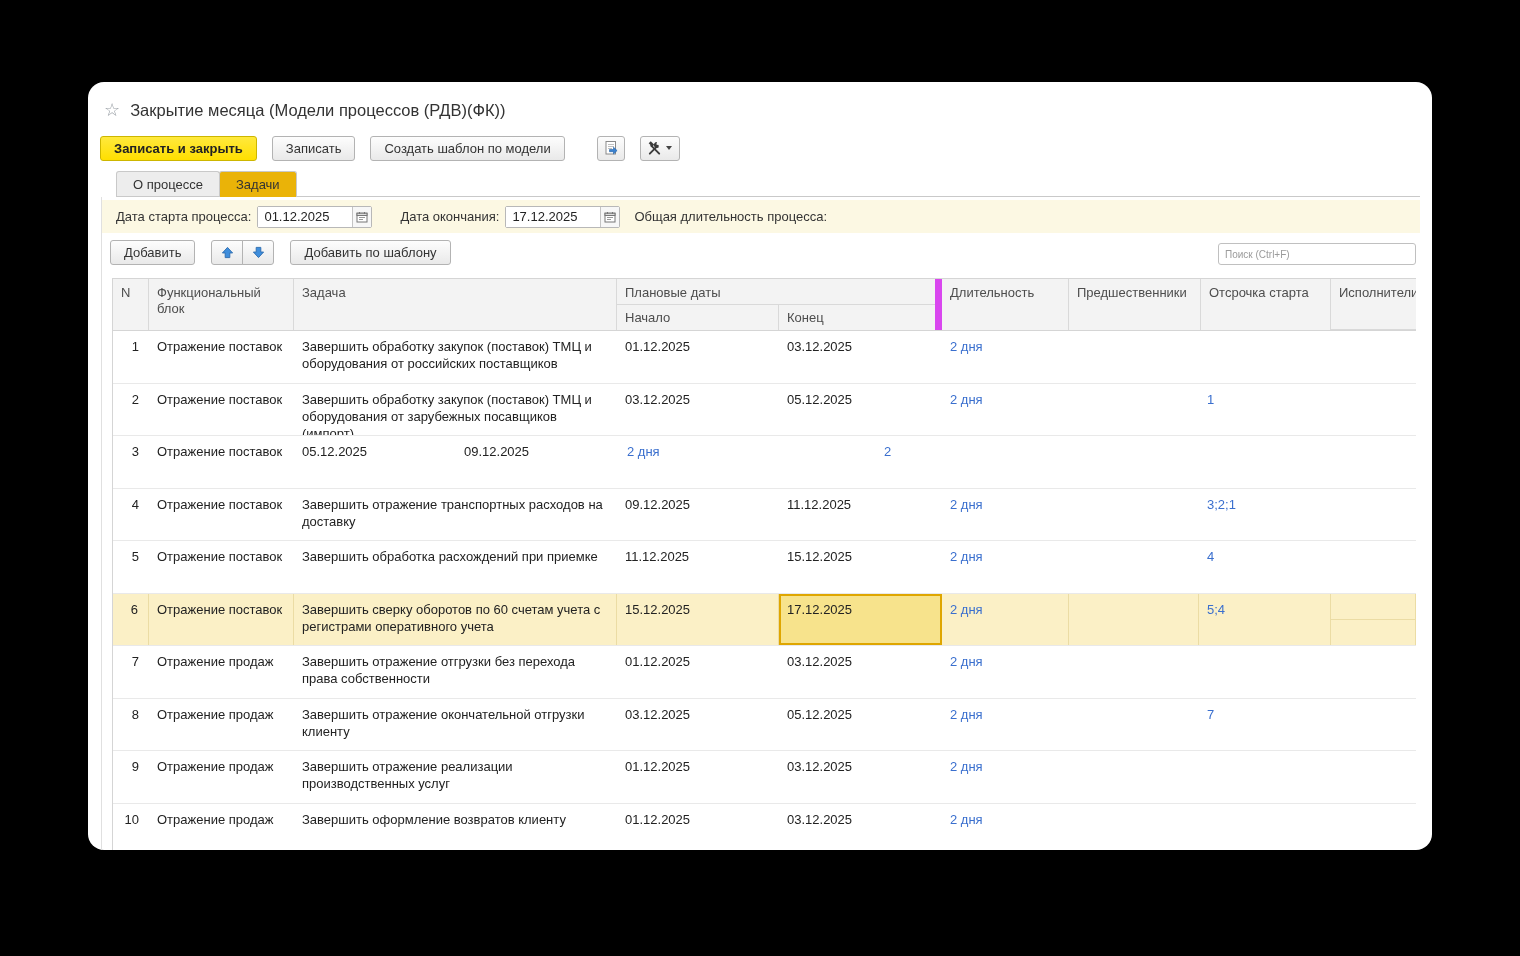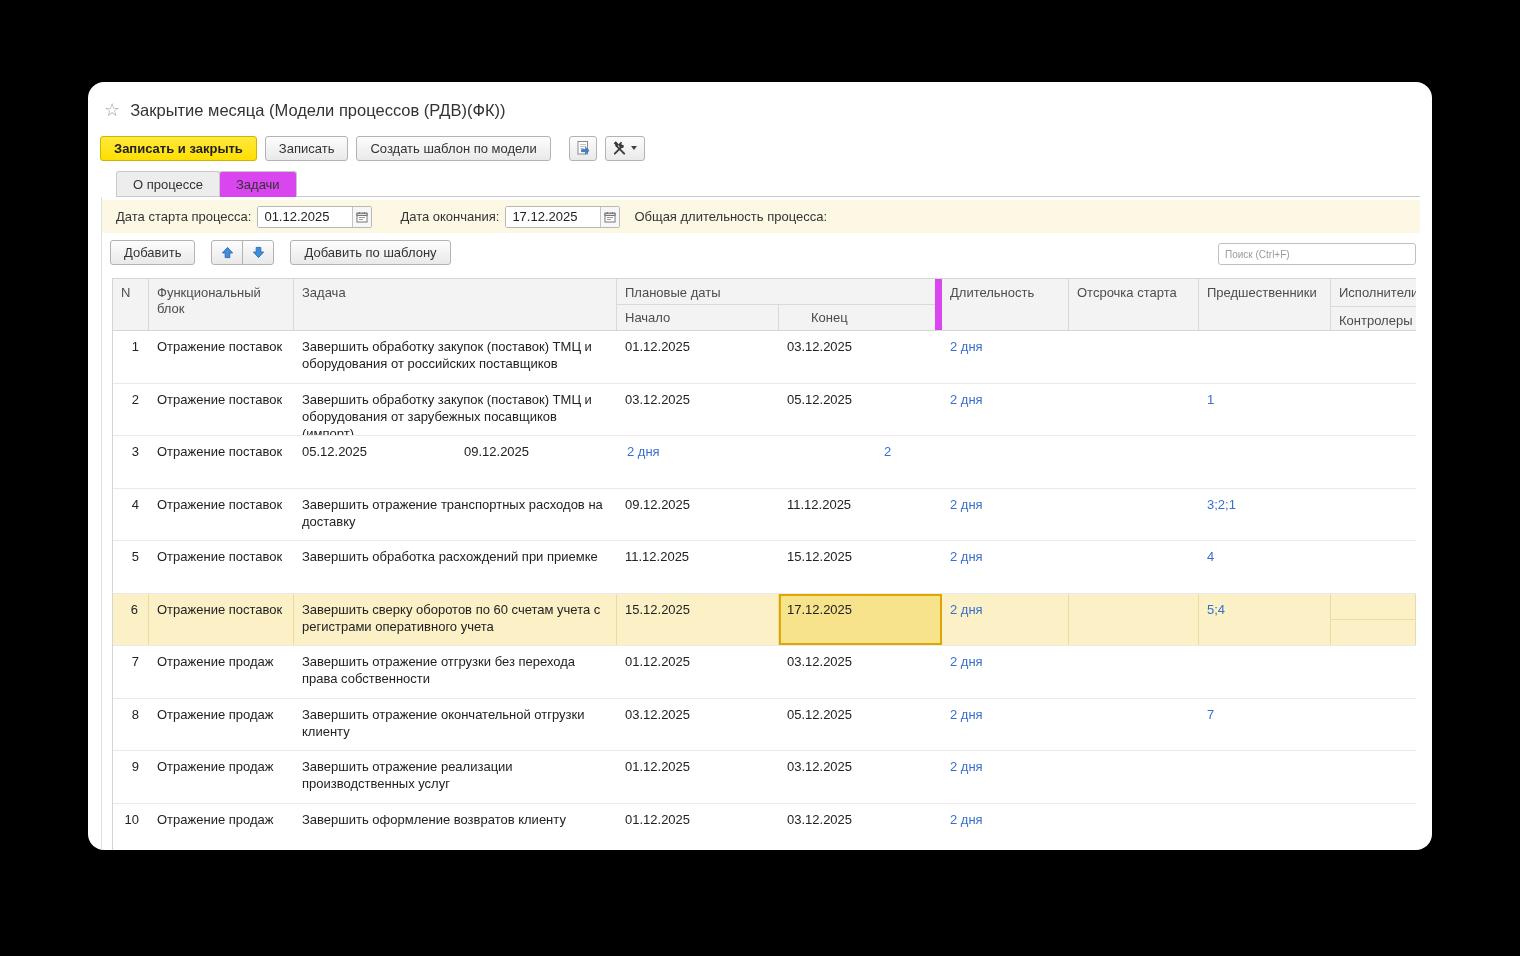--- a/index.html
+++ b/index.html
@@ -6,41 +6,41 @@
   html,body { width:1520px; height:956px; background:#000; font-family:"Liberation Sans", sans-serif; }
   .app-window {
     position:absolute; left:88px; top:82px; width:1344px; height:768px;
     background:#fff; border-radius:16px; overflow:hidden;
   }
   
   .title-row { position:absolute; left:12px; top:14px; height:28px; display:flex; align-items:center; }
   .star { font-size:18px; color:#9aa0a6; margin:0 10px 0 4px; }
   .page-title { font-size:16.5px; color:#333; }
   
-  .toolbar { position:absolute; left:12px; top:53px; height:26px; display:flex; align-items:center; gap:8px; }
+  .toolbar { position:absolute; left:12px; top:53px; height:26px; display:flex; align-items:center; gap:15px; }
   .btn {
     height:25px; padding:0 13px; font-size:13px; color:#333;
     background:linear-gradient(#fdfdfd,#e9e9e9); border:1px solid #b3b3b3; border-radius:3px;
     display:inline-flex; align-items:center; justify-content:center; cursor:pointer; white-space:nowrap;
   }
   .btn-primary {
     background:linear-gradient(#ffe93d,#ffdf00); border:1px solid #cdb600; font-weight:bold; color:#222;
   }
   .btn-icon { width:28px; padding:0; }
   .btn-icon-wide { width:40px; padding:0; gap:4px; }
   .caret { width:0; height:0; border-left:3.5px solid transparent; border-right:3.5px solid transparent; border-top:4px solid #444; display:inline-block; }
   .tb-gap { width:2px; }
   
   .tabs { position:absolute; left:28px; right:12px; top:89px; height:26px; display:flex; align-items:flex-end; border-bottom:1px solid #c9c9c9; }
   .tab {
     height:25px; padding:0 16px; font-size:13px; color:#333; display:flex; align-items:center;
     border:1px solid #c9c9c9; border-bottom:none; border-radius:3px 3px 0 0; cursor:pointer;
     background:#ededed; margin-right:-1px; position:relative;
   }
-  .tab.active { background:#d946ef; z-index:2; margin-bottom:-1px; height:26px; }
+  .tab.active { background:#eab308; z-index:2; margin-bottom:-1px; height:26px; }
   .content-left-line { position:absolute; left:13px; top:115px; bottom:0; width:1px; background:#e0e0e0; }
   
   .params-bar {
     position:absolute; left:14px; top:118px; width:1318px; height:33px; background:#fcf8e3;
     display:flex; align-items:center; font-size:13px; color:#333;
   }
   .params-bar .lbl { margin-left:14px; }
   .field { display:flex; height:22px; background:#fff; border:1px solid #b8b8b8; border-radius:2px; margin-left:6px; }
   .field input { border:none; outline:none; width:94px; padding:0 4px 0 6px; font-size:13px; font-family:"Liberation Sans",sans-serif; color:#222; }
   .cal-btn { width:19px; border-left:1px solid #c4c4c4; display:flex; align-items:center; justify-content:center; background:#f7f7f7; cursor:pointer; }
@@ -56,23 +56,23 @@
     margin-left:auto; width:198px; height:22px; border:1px solid #c0c0c0; border-radius:3px;
     font-size:10px; padding:0 6px; color:#222; outline:none; font-family:"Liberation Sans",sans-serif;
   }
   .search-box::placeholder { color:#9b9b9b; }
   
   .grid { position:absolute; left:24px; top:196px; width:1304px; bottom:0; overflow:hidden; border-left:1px solid #d5d5d5; }
   .thead { display:flex; height:53px; background:#f3f3f3; border-top:1px solid #d5d5d5; border-bottom:1px solid #d5d5d5; font-size:13px; color:#4d4d4d; }
   .hcell { padding:6px 8px; border-right:1px solid #d9d9d9; line-height:16px; overflow:hidden; }
   .hgroup { border-right:7px solid #d946ef; display:flex; flex-direction:column; }
   .hgroup .htop { height:26px; padding:6px 8px; border-bottom:1px solid #d9d9d9; }
-  .hgroup .hbot { flex:1; display:flex;gap:24px; }
+  .hgroup .hbot { flex:1; display:flex; }
   .hgroup .hbot > div { padding:5px 8px; }
-  .hstack { flex:1; display:flex; flex-direction:column; overflow:hidden; }
+  .hstack { flex:1; display:flex; overflow:hidden; }
   .hstack > div { flex:1; padding:6px 8px; white-space:nowrap; }
   .hstack > div:first-child { border-bottom:1px solid #d9d9d9; }
   .w-n{width:36px} .w-block{width:145px} .w-task{width:323px} .w-planned{width:325px}
   .w-start{width:162px; border-right:1px solid #d9d9d9;}
   .w-dur{width:127px} .w-delay{width:130px} .w-pred{width:132px}
   
   .trow { display:flex; height:52.5px; border-bottom:1px solid #e9e9e9; background:#fff; cursor:default; }
   .cell { padding:7px 8px 0 8px; font-size:13px; line-height:17px; color:#222; overflow:hidden; }
   .c-n{width:36px; text-align:right; padding-right:10px;}
   .c-block{width:145px} .c-task{width:323px} .c-start{width:162px} .c-end{width:163px}
@@ -190,22 +190,22 @@
       <div class="hcell w-block">Функциональный блок</div>
       <div class="hcell w-task">Задача</div>
       <div class="hgroup w-planned">
         <div class="htop">Плановые даты</div>
         <div class="hbot">
           <div class="w-start">Начало</div>
           <div>Конец</div>
         </div>
       </div>
       <div class="hcell w-dur">Длительность</div>
+      <div class="hcell w-pred">Предшественники</div>
       <div class="hcell w-delay">Отсрочка старта</div>
-      <div class="hcell w-pred">Предшественники</div>
       <div class="hstack">
         <div>Исполнители</div>
         <div>Контролеры</div>
       </div>
     </div>
     <div id="table-body">
         <div class="trow">
     <div class="cell c-n">1</div>
     <div class="cell c-block">Отражение поставок</div>
     <div class="cell c-task">Завершить обработку закупок (поставок) ТМЦ и оборудования от российских поставщиков</div>

